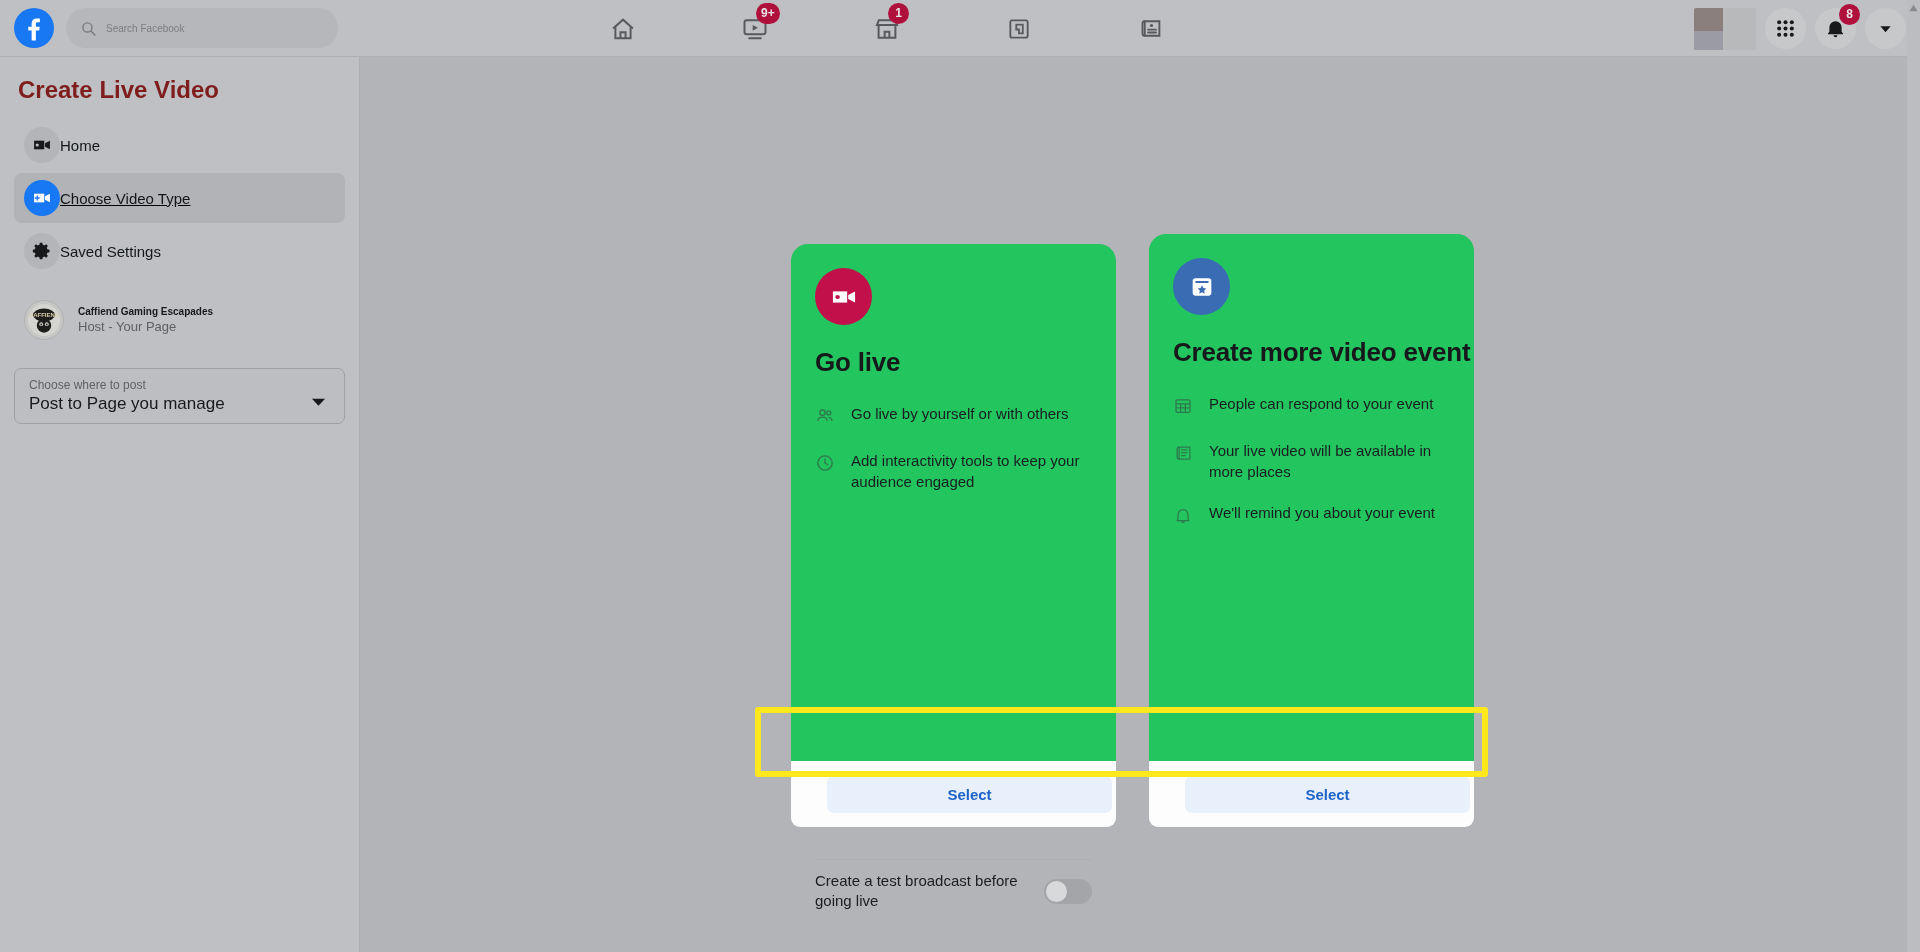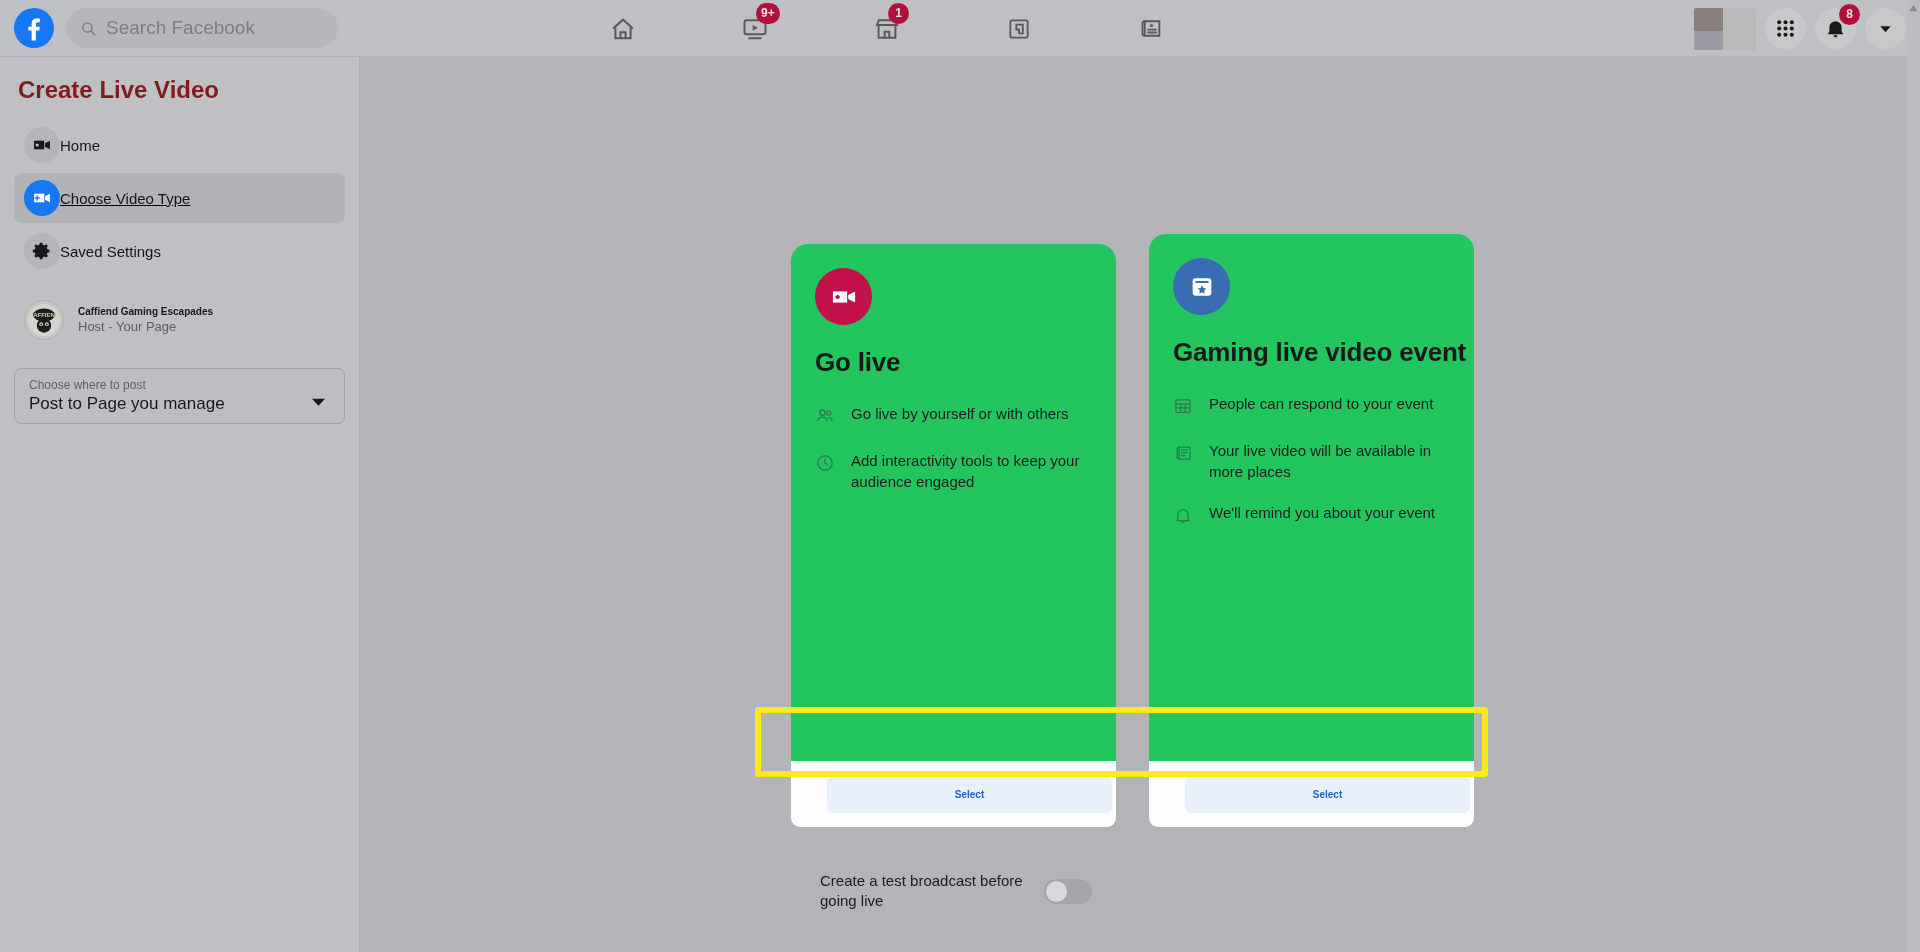--- a/index.html
+++ b/index.html
@@ -27,21 +27,21 @@
   }
   .fb-logo svg { display: block; }
   .searchbox {
     margin-left: 12px;
     width: 272px; height: 40px; border-radius: 20px;
     background: #b6b7ba;
     display: flex; align-items: center; padding: 0 14px;
     flex: none;
   }
   .searchbox .s-ic { margin-right: 9px; opacity: .55; display:flex; }
-  .searchbox .s-txt { color: #7c7d80; font-size: 19px; }
+  .searchbox .s-txt { color: #7c7d80; font-size: 10px; }
 
   .nav-center {
     position: absolute; left: 600px; top: 0;
     height: 57px; display: flex; align-items: center; gap: 86px;
   }
   .nav-ic {
     position: relative; width: 46px; height: 46px;
     display: flex; align-items: center; justify-content: center;
     border-radius: 8px; cursor: pointer;
   }
@@ -168,21 +168,21 @@
   }
   .feat-ic { flex: none; width: 20px; padding-top: 2px; opacity: .55; }
   .feat-txt { font-size: 15px; color: #1b1d20; line-height: 1.37; }
 
   .divider {
     position: absolute; left: 24px; right: 24px;
     height: 1px; background: #aeafb2;
   }
   .toggle-row {
     position: absolute; left: 24px; right: 24px; top: 627px;
-    display: flex; align-items: center; justify-content: flex-end;
+    display: flex; align-items: center; justify-content: space-between;
     gap: 14px;
   }
   .toggle-lbl { font-size: 15px; color: #1b1d20; line-height: 1.35; max-width: 210px; }
   .toggle {
     width: 48px; height: 25px; border-radius: 13px;
     background: #a4a5a8; position: relative; flex: none; cursor: pointer;
   }
   .toggle::after {
     content: ""; position: absolute; left: 2px; top: 2px;
     width: 21px; height: 21px; border-radius: 50%;
@@ -192,21 +192,21 @@
   .card-foot {
     position: absolute; left: 0; right: 0; bottom: 0;
     height: 66px; background: #fdfdfd;
     border-radius: 0 0 9px 9px;
     display: flex; align-items: center; justify-content: center;
   }
   #card-golive .card-foot { height: 66px; }
   .btn-select {
     width: 285px; height: 37px; border-radius: 7px;
     background: #e7f0fb; color: #1d63c8;
-    font-size: 10px; font-weight: 600;
+    font-size: 15px; font-weight: 600;
     border: none; cursor: pointer;
     font-family: "Liberation Sans", sans-serif;
     margin-left: 32px;
   }
 
   
   .annot {
     position: absolute; left: 755px; top: 707px;
     width: 733px; height: 70px;
     border: 6px solid #ffe81c; border-radius: 3px;
@@ -418,21 +418,21 @@
     </div>
 
     <div class="card" id="card-event">
       <div class="card-icon ic-blue">
         <svg width="26" height="26" viewBox="0 0 24 24" fill="#fff">
             <rect x="3.4" y="4" width="17.2" height="16" rx="2.6"></rect>
             <path d="M6.6 7.4h10.8" stroke="#3a6cb4" stroke-width="1.7" stroke-linecap="round"></path>
             <path d="M12 10.3l1.25 2.62 2.75.38-2 1.98.5 2.84L12 16.77l-2.5 1.35.5-2.84-2-1.98 2.75-.38z" fill="#3a6cb4"></path>
           </svg>
       </div>
-      <div class="card-title">Gaming live video event</div>
+      <div class="card-title">Create more video event</div>
       <div class="feat-list">
         <div class="feat">
           <span class="feat-ic">
             <svg width="20" height="20" viewBox="0 0 24 24" fill="none" stroke="#3a3b3e" stroke-width="1.5">
                 <rect x="3.6" y="4.6" width="16.8" height="15" rx="1.6"></rect>
                 <path d="M3.6 9.3h16.8M3.6 14.4h16.8M9.2 9.3v10.3M14.8 9.3v10.3"></path>
               </svg>
           </span>
           <span class="feat-txt">People can respond to your event</span>
         </div>

